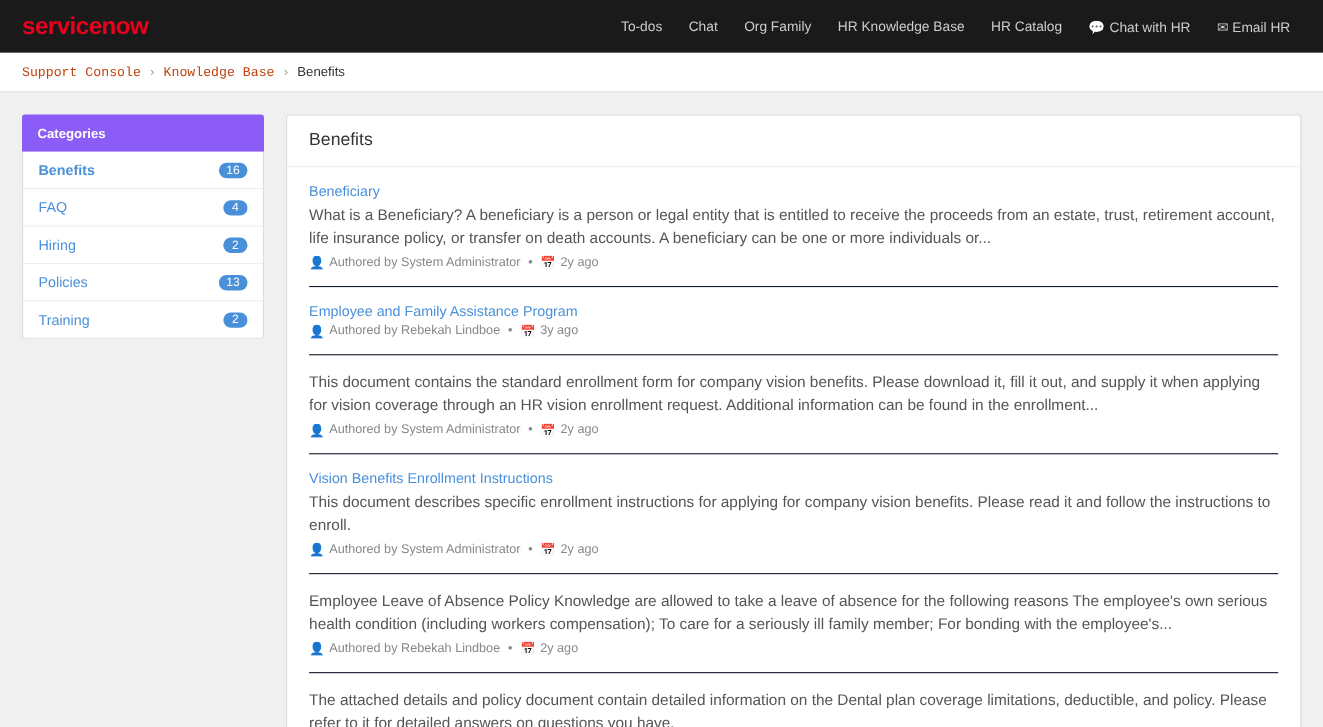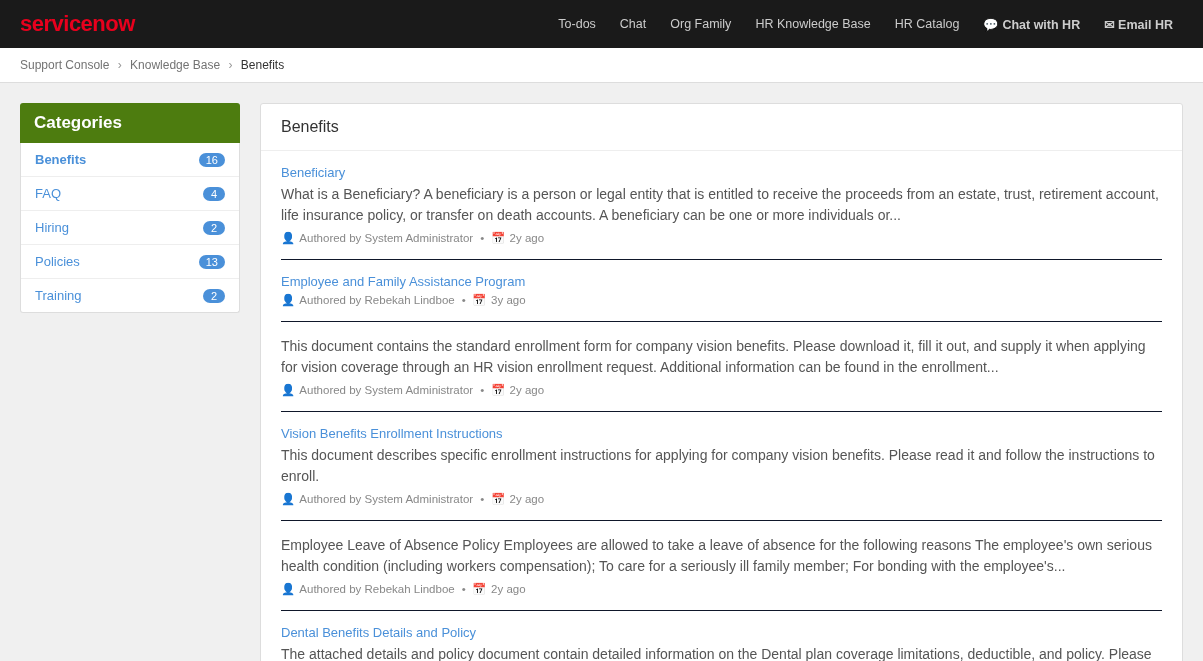--- a/index.html
+++ b/index.html
@@ -32,53 +32,52 @@
       text-decoration: none;
       padding: 6px 10px;
       font-size: 12.5px;
       cursor: pointer;
       white-space: nowrap;
     }
     .nav-link-icon {
       display: flex;
       align-items: center;
       gap: 4px;
-      font-weight: bold;
     }
 
     
     .breadcrumb-bar {
       background: white;
       padding: 10px 20px;
       border-bottom: 1px solid #ddd;
       font-size: 12px;
       color: #555;
     }
-    .breadcrumb-bar a { color: #737373; text-decoration: none; cursor: pointer; }
+    .breadcrumb-bar a { color: #c2410c; text-decoration: none; cursor: pointer; font-family: Liberation Mono, monospace; }
     .breadcrumb-sep { margin: 0 5px; color: #999; }
     .breadcrumb-current { color: #333; }
 
     
     .main-layout {
       display: flex;
       padding: 20px;
       gap: 20px;
       min-height: calc(100vh - 86px);
     }
 
     
     .sidebar {
       width: 220px;
       flex-shrink: 0;
     }
     .sidebar-header {
-      background: #4d7c0f;
+      background: #8b5cf6;
       color: white;
       padding: 10px 14px;
-      font-size: 17px;
+      font-size: 12px;
       font-weight: bold;
       border-radius: 3px 3px 0 0;
     }
     .sidebar-body {
       background: white;
       border: 1px solid #ddd;
       border-top: none;
       border-radius: 0 0 3px 3px;
     }
     .sidebar-item {
@@ -254,32 +253,31 @@
         <div class="article-meta">
           <span>👤</span>
           <span>Authored by <span>System Administrator</span></span>
           <span class="meta-dot">•</span>
           <span>📅</span>
           <span>2y ago</span>
         </div>
       </div>
 
       <div class="article-item">
-        <p class="article-excerpt">Employee Leave of Absence Policy Employees are allowed to take a leave of absence for the following reasons The employee's own serious health condition (including workers compensation); To care for a seriously ill family member; For bonding with the employee's...</p>
+        <p class="article-excerpt">Employee Leave of Absence Policy Knowledge are allowed to take a leave of absence for the following reasons The employee's own serious health condition (including workers compensation); To care for a seriously ill family member; For bonding with the employee's...</p>
         <div class="article-meta">
           <span>👤</span>
           <span>Authored by <span>Rebekah Lindboe</span></span>
           <span class="meta-dot">•</span>
           <span>📅</span>
           <span>2y ago</span>
         </div>
       </div>
 
       <div class="article-item">
-        <a class="article-title">Dental Benefits Details and Policy</a>
         <p class="article-excerpt">The attached details and policy document contain detailed information on the Dental plan coverage limitations, deductible, and policy. Please refer to it for detailed answers on questions you have.</p>
 
       </div>
 
     </div>
   </main>
 
 </div>
 
 </body></html>

